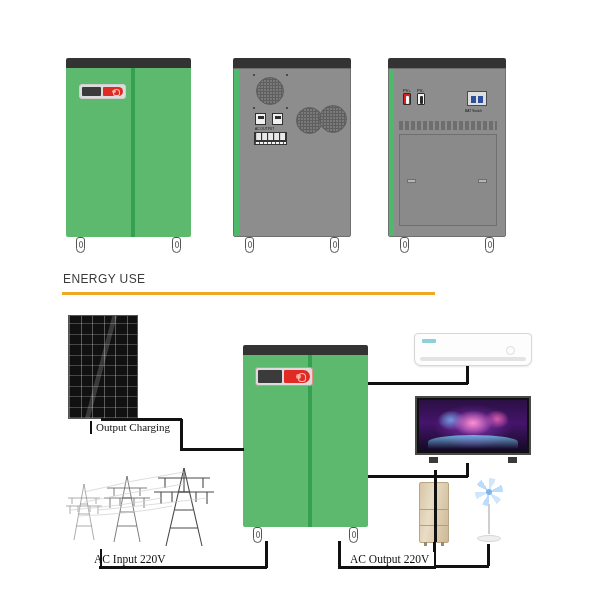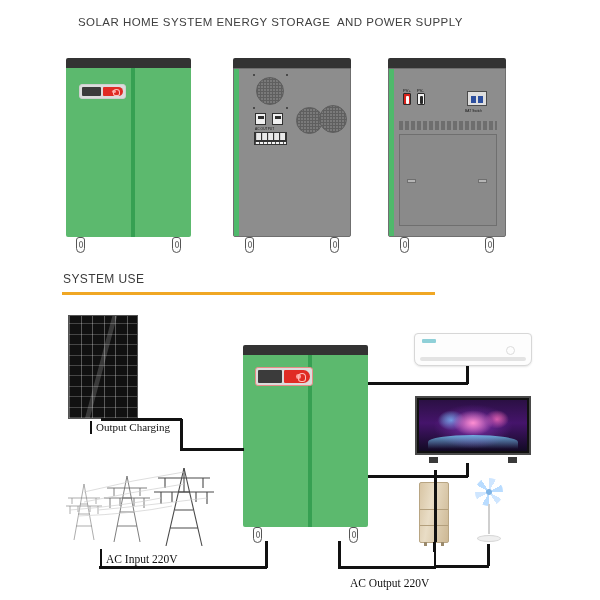--- a/index.html
+++ b/index.html
@@ -221,21 +221,20 @@
   .label-serif{
     position:absolute;font-family:"Liberation Serif", serif;
     font-size:11.5px;color:#111;white-space:nowrap;
   }
 </style>
 </head>
 <body>
 
 <div class="page">
 
-  <div class="title">SOLAR HOME SYSTEM ENERGY STORAGE  AND POWER SUPPLY</div>
 
   <div class="unit" style="left:66px;top:58px;width:125px;height:193px;">
     <div class="topbar"></div>
     <div class="green-body">
       <div class="seam" style="left:52%;"></div>
       <div class="panel-badge" style="left:13px;top:16px;width:47px;height:15px;">
         <div class="badge-lcd"></div>
         <div class="badge-logo"></div>
       </div>
     </div>
@@ -291,21 +290,21 @@
       <div class="ventstrip" style="left:10px;top:52px;right:8px;height:9px;"></div>
 
       <div class="door-inset" style="left:10px;top:65px;right:8px;bottom:10px;"></div>
       <div class="handle" style="left:18px;top:110px;"></div>
       <div class="handle" style="right:18px;top:110px;"></div>
     </div>
     <div class="caster" style="left:12px;bottom:-2px;"></div>
     <div class="caster" style="right:12px;bottom:-2px;"></div>
   </div>
 
-  <div class="section-head">SYSTEM USE</div>
+  <div class="section-head">ENERGY USE</div>
   <div class="section-rule"></div>
 
   <div class="solar-panel"></div>
   <div class="tick" style="left:90px;top:421px;height:13px;"></div>
   <div class="cap-serif" style="left:96px;top:421px;">Output Charging</div>
 
   <div class="pylons">
     <svg width="180" height="86" viewBox="0 0 180 86">
       <g stroke="#8a8a8a" stroke-width="0.7" fill="none">
         <path d="M12 78 L22 22 L32 78 M14 64 L30 64 M16 52 L28 52 M18 42 L26 42"></path>
@@ -329,21 +328,21 @@
       <g stroke="#cfcfcf" stroke-width="0.7" fill="none">
         <path d="M22 30 Q70 18 122 10"></path>
         <path d="M22 40 Q70 30 122 22"></path>
         <path d="M8 48 Q60 44 99 36"></path>
         <path d="M36 48 Q80 44 145 36"></path>
         <path d="M16 54 Q70 52 110 44"></path>
       </g>
     </svg>
   </div>
   <div class="tick" style="left:100px;top:549px;height:17px;"></div>
-  <div class="label-serif" style="left:106px;top:553px;">AC Input 220V</div>
+  <div class="label-serif" style="left:94px;top:553px;">AC Input 220V</div>
 
   <div class="unit" style="left:243px;top:345px;width:125px;height:196px;">
     <div class="topbar"></div>
     <div class="green-body">
       <div class="seam" style="left:52%;"></div>
       <div class="panel-badge" style="left:12px;top:12px;width:58px;height:19px;border:1.3px solid #e78b86;">
         <div class="badge-lcd"></div>
         <div class="badge-logo"></div>
       </div>
     </div>
@@ -383,21 +382,21 @@
   <div class="line" style="left:180px;top:448px;width:64px;height:2.5px;"></div>
   <div class="line" style="left:180px;top:419px;width:2.5px;height:31px;"></div>
   <div class="line" style="left:101px;top:418px;width:81px;height:2.5px;"></div>
 
   <div class="line" style="left:99px;top:566px;width:168px;height:2.5px;"></div>
   <div class="line" style="left:265px;top:541px;width:2.5px;height:27px;"></div>
 
   <div class="line" style="left:338px;top:541px;width:2.5px;height:27px;"></div>
   <div class="line" style="left:338px;top:566px;width:98px;height:2.5px;"></div>
   <div class="tick" style="left:434px;top:549px;height:19px;"></div>
-  <div class="label-serif" style="left:350px;top:553px;margin-top:24px;">AC Output 220V</div>
+  <div class="label-serif" style="left:350px;top:553px;">AC Output 220V</div>
 
   <div class="line" style="left:434px;top:470px;width:2.5px;height:72px;"></div>
   <div class="line" style="left:433px;top:542px;width:2.5px;height:10px;"></div>
 
   <div class="line" style="left:466px;top:366px;width:2.5px;height:18px;"></div>
   <div class="line" style="left:368px;top:382px;width:100px;height:2.5px;"></div>
 
   <div class="line" style="left:466px;top:463px;width:2.5px;height:14px;"></div>
   <div class="line" style="left:368px;top:475px;width:100px;height:2.5px;"></div>
 

